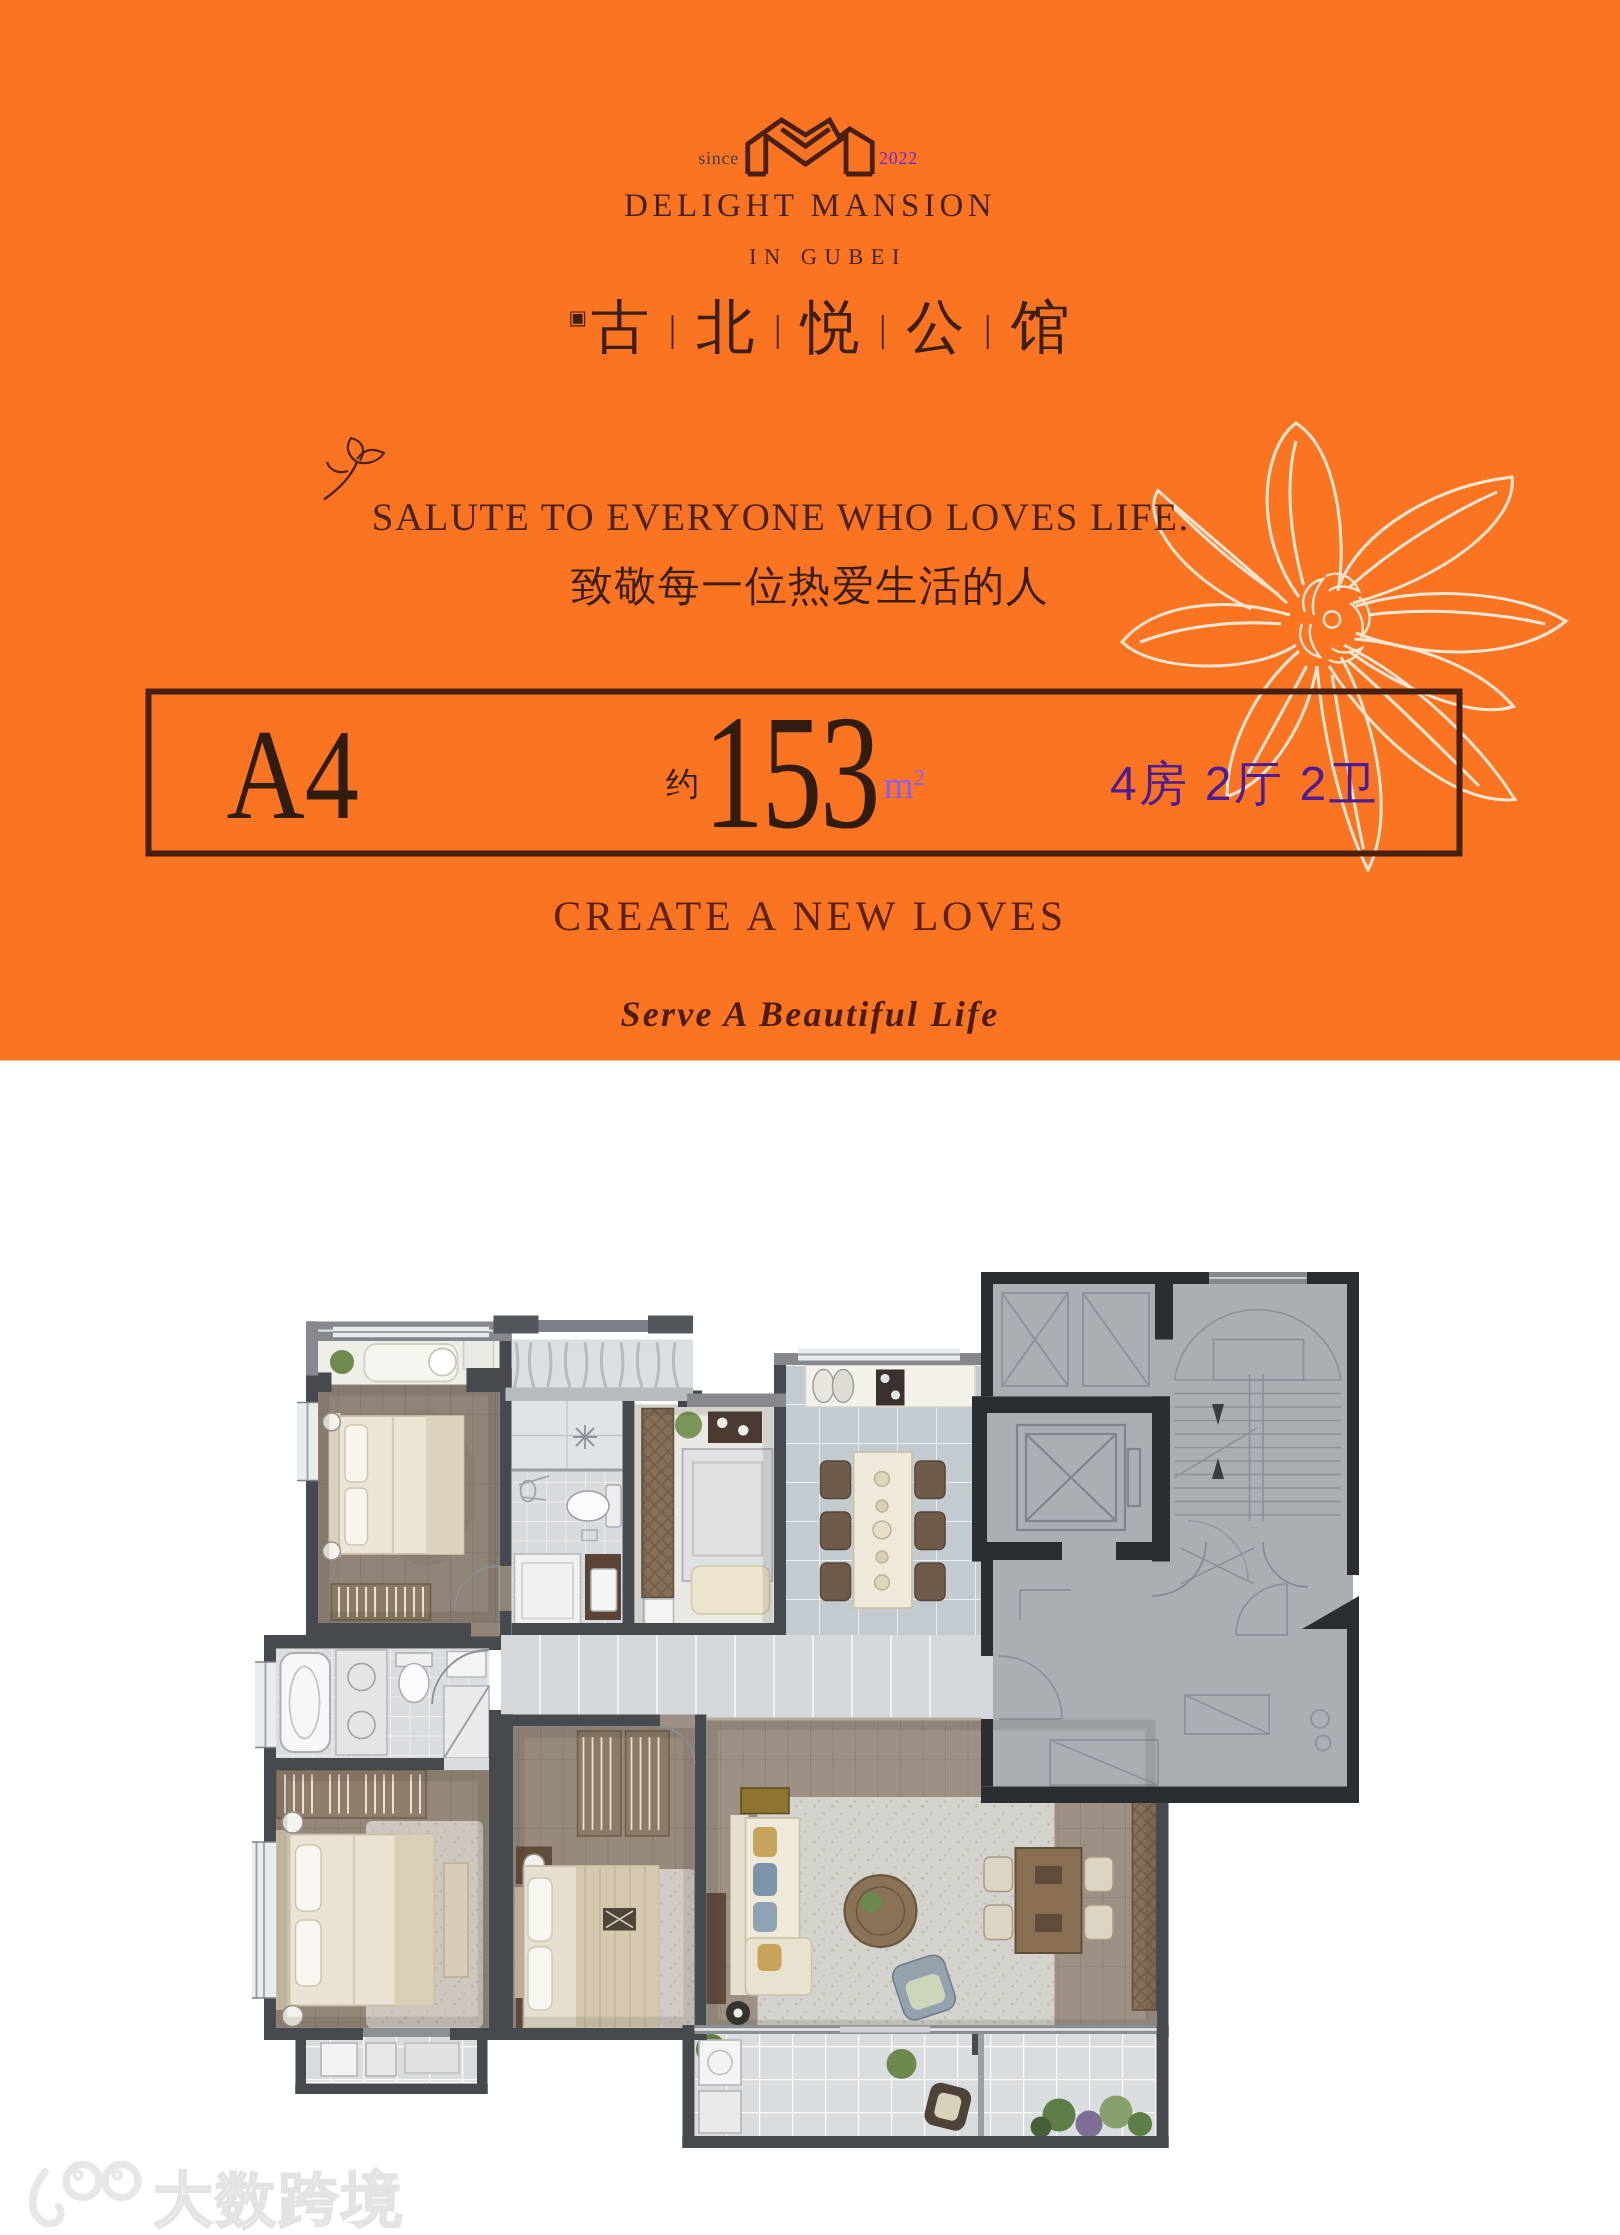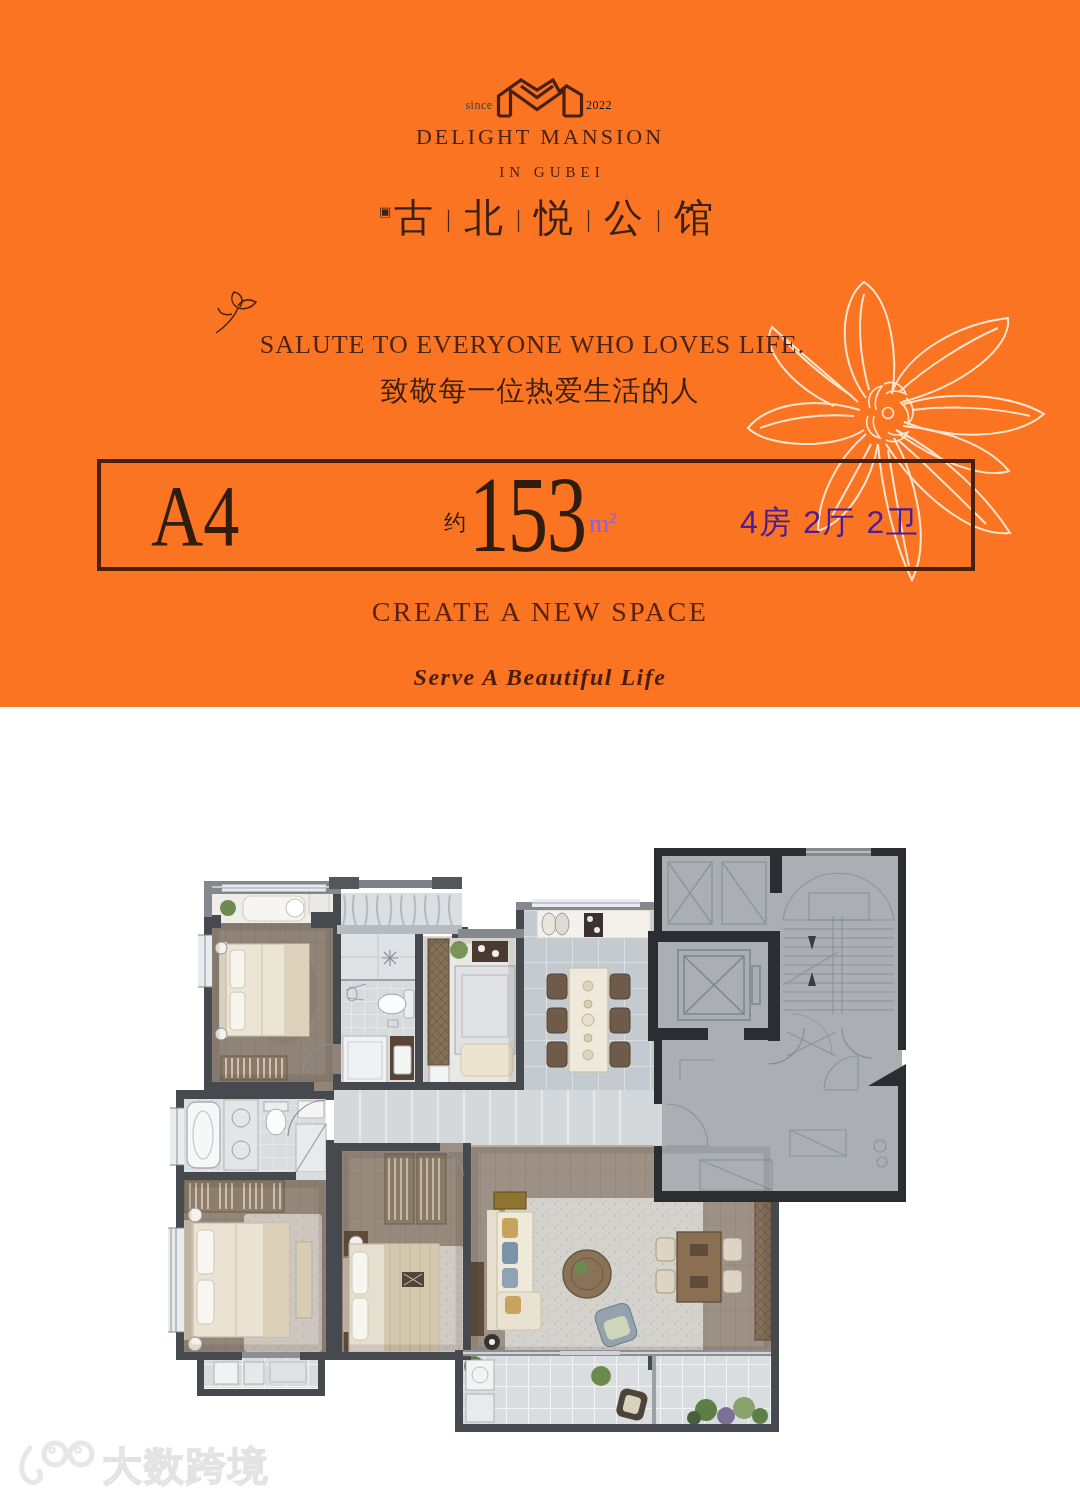--- a/index.html
+++ b/index.html
@@ -43,54 +43,54 @@
 
 <svg class="abs" style="left:496px;top:76px" width="88" height="42" viewBox="0 0 88 42" fill="none" stroke="#4a2014" stroke-width="3.2" stroke-linejoin="miter">
   <path d="M2.5,40 V20 L25,4 L41,14 L57,4 L63.5,15.5 L70.5,10 L85.5,19 V40"></path>
   <path d="M14.5,40 V14.5 L41,33.5 L68,14.5 V40"></path>
   <path d="M25,10 L41,21.5 L57,10"></path>
   <path d="M2.5,40 H14.5 M68,40 H85.5"></path>
 </svg>
 
 <div class="abs" style="left:464px;top:98px;width:30px;font-size:12px;color:#404040;text-align:center;letter-spacing:0.5px">since</div>
 
-<div class="abs" style="left:584px;top:98px;width:30px;font-size:12px;color:#0f172a;text-align:center;letter-spacing:0.5px">2022</div>
+<div class="abs" style="left:584px;top:98px;width:30px;font-size:12px;color:#6d28d9;text-align:center;letter-spacing:0.5px">2022</div>
 
 <div class="abs" style="left:0;top:124px;width:1080px;text-align:center;font-size:22px;letter-spacing:3px;color:#46231a;">DELIGHT MANSION</div>
 
 <div class="abs" style="left:12px;top:164px;width:1080px;text-align:center;font-size:15px;letter-spacing:5px;color:#46231a;">IN GUBEI</div>
 
 <div class="abs" style="left:12px;top:191px;width:1068px;text-align:center;font-size:39px;color:#3c2013;letter-spacing:0;font-family:'Liberation Serif',serif">
   <span style="font-size:13px;vertical-align:15px;letter-spacing:0">▣ </span>古<span style="font-size:25px;vertical-align:4px;padding:0 13px;color:#4a2517">|</span>北<span style="font-size:25px;vertical-align:4px;padding:0 13px;color:#4a2517">|</span>悦<span style="font-size:25px;vertical-align:4px;padding:0 13px;color:#4a2517">|</span>公<span style="font-size:25px;vertical-align:4px;padding:0 13px;color:#4a2517">|</span>馆
 </div>
 
 <svg class="abs" style="left:210px;top:290px" width="60" height="45" viewBox="0 0 60 45" fill="none" stroke="#4a2416" stroke-width="1.5">
   <path d="M6,43 C16,36 24,28 28,18"></path>
   <path d="M28,18 C22,14 20,8 24,2 C32,4 34,10 30,17"></path>
   <path d="M28,18 C34,20 42,18 46,12 C38,8 32,10 28,16"></path>
   <path d="M22,24 C16,26 10,24 8,18"></path>
 </svg>
 
-<div class="abs" style="left:0;top:330px;width:1041px;text-align:center;font-size:26px;letter-spacing:1px;color:#4c2415;padding-left:12px;">SALUTE TO EVERYONE WHO LOVES LIFE.</div>
+<div class="abs" style="left:0;top:330px;width:1041px;text-align:center;font-size:26px;letter-spacing:1px;color:#4c2415;">SALUTE TO EVERYONE WHO LOVES LIFE.</div>
 
 <div class="abs" style="left:0;top:372px;width:1080px;text-align:center;font-size:28px;font-weight:normal;letter-spacing:1px;color:#3a1f10;font-family:'Liberation Sans',sans-serif">致敬每一位热爱生活的人</div>
 
 <div class="abs" style="left:97px;top:459px;width:870px;height:104px;border:4px solid #48200e;"></div>
 
 <div class="abs" style="left:151px;top:466px;font-size:86px;color:#301d10;transform:scaleX(0.84);transform-origin:left top;">A4</div>
 
 <div class="abs" style="left:444px;top:508px;font-size:22px;color:#301d10;font-family:'Liberation Sans',sans-serif">约</div>
 
 <div class="abs" style="left:469px;top:452px;font-size:109px;color:#301d10;transform:scaleX(0.74);transform-origin:left top;letter-spacing:-2px;">153</div>
 
 <div class="abs" style="left:589px;top:509px;font-size:26px;color:#8b5cf6;">m<span style="font-size:15px;vertical-align:9px">2</span></div>
 
 <div class="abs" style="left:740px;top:501px;font-size:32px;color:#4c1d95;font-family:'Liberation Sans',sans-serif;letter-spacing:1.5px">4房 2厅 2卫</div>
 
-<div class="abs" style="left:0;top:596px;width:1080px;text-align:center;font-size:28px;letter-spacing:2.5px;color:#5c2210;">CREATE A NEW SPACE</div>
+<div class="abs" style="left:0;top:596px;width:1080px;text-align:center;font-size:28px;letter-spacing:2.5px;color:#5c2210;">CREATE A NEW LOVES</div>
 
 <div class="abs" style="left:0;top:625px;width:1080px;text-align:center;font-size:24px;font-style:italic;font-weight:bold;letter-spacing:1.5px;color:#4c1d0e;margin-top:39px;">Serve A Beautiful Life</div>
 
 <svg id="plan" class="abs" style="left:0;top:0" width="1080" height="1490" viewBox="0 0 1080 1490">
 <defs>
   <pattern id="plankA" width="15" height="46" patternUnits="userSpaceOnUse">
     <rect width="15" height="46" fill="none"></rect>
     <line x1="0" y1="0" x2="0" y2="46" stroke="#000" stroke-opacity="0.10" stroke-width="1"></line>
     <line x1="0" y1="23" x2="15" y2="23" stroke="#000" stroke-opacity="0.05" stroke-width="1"></line>
   </pattern>

